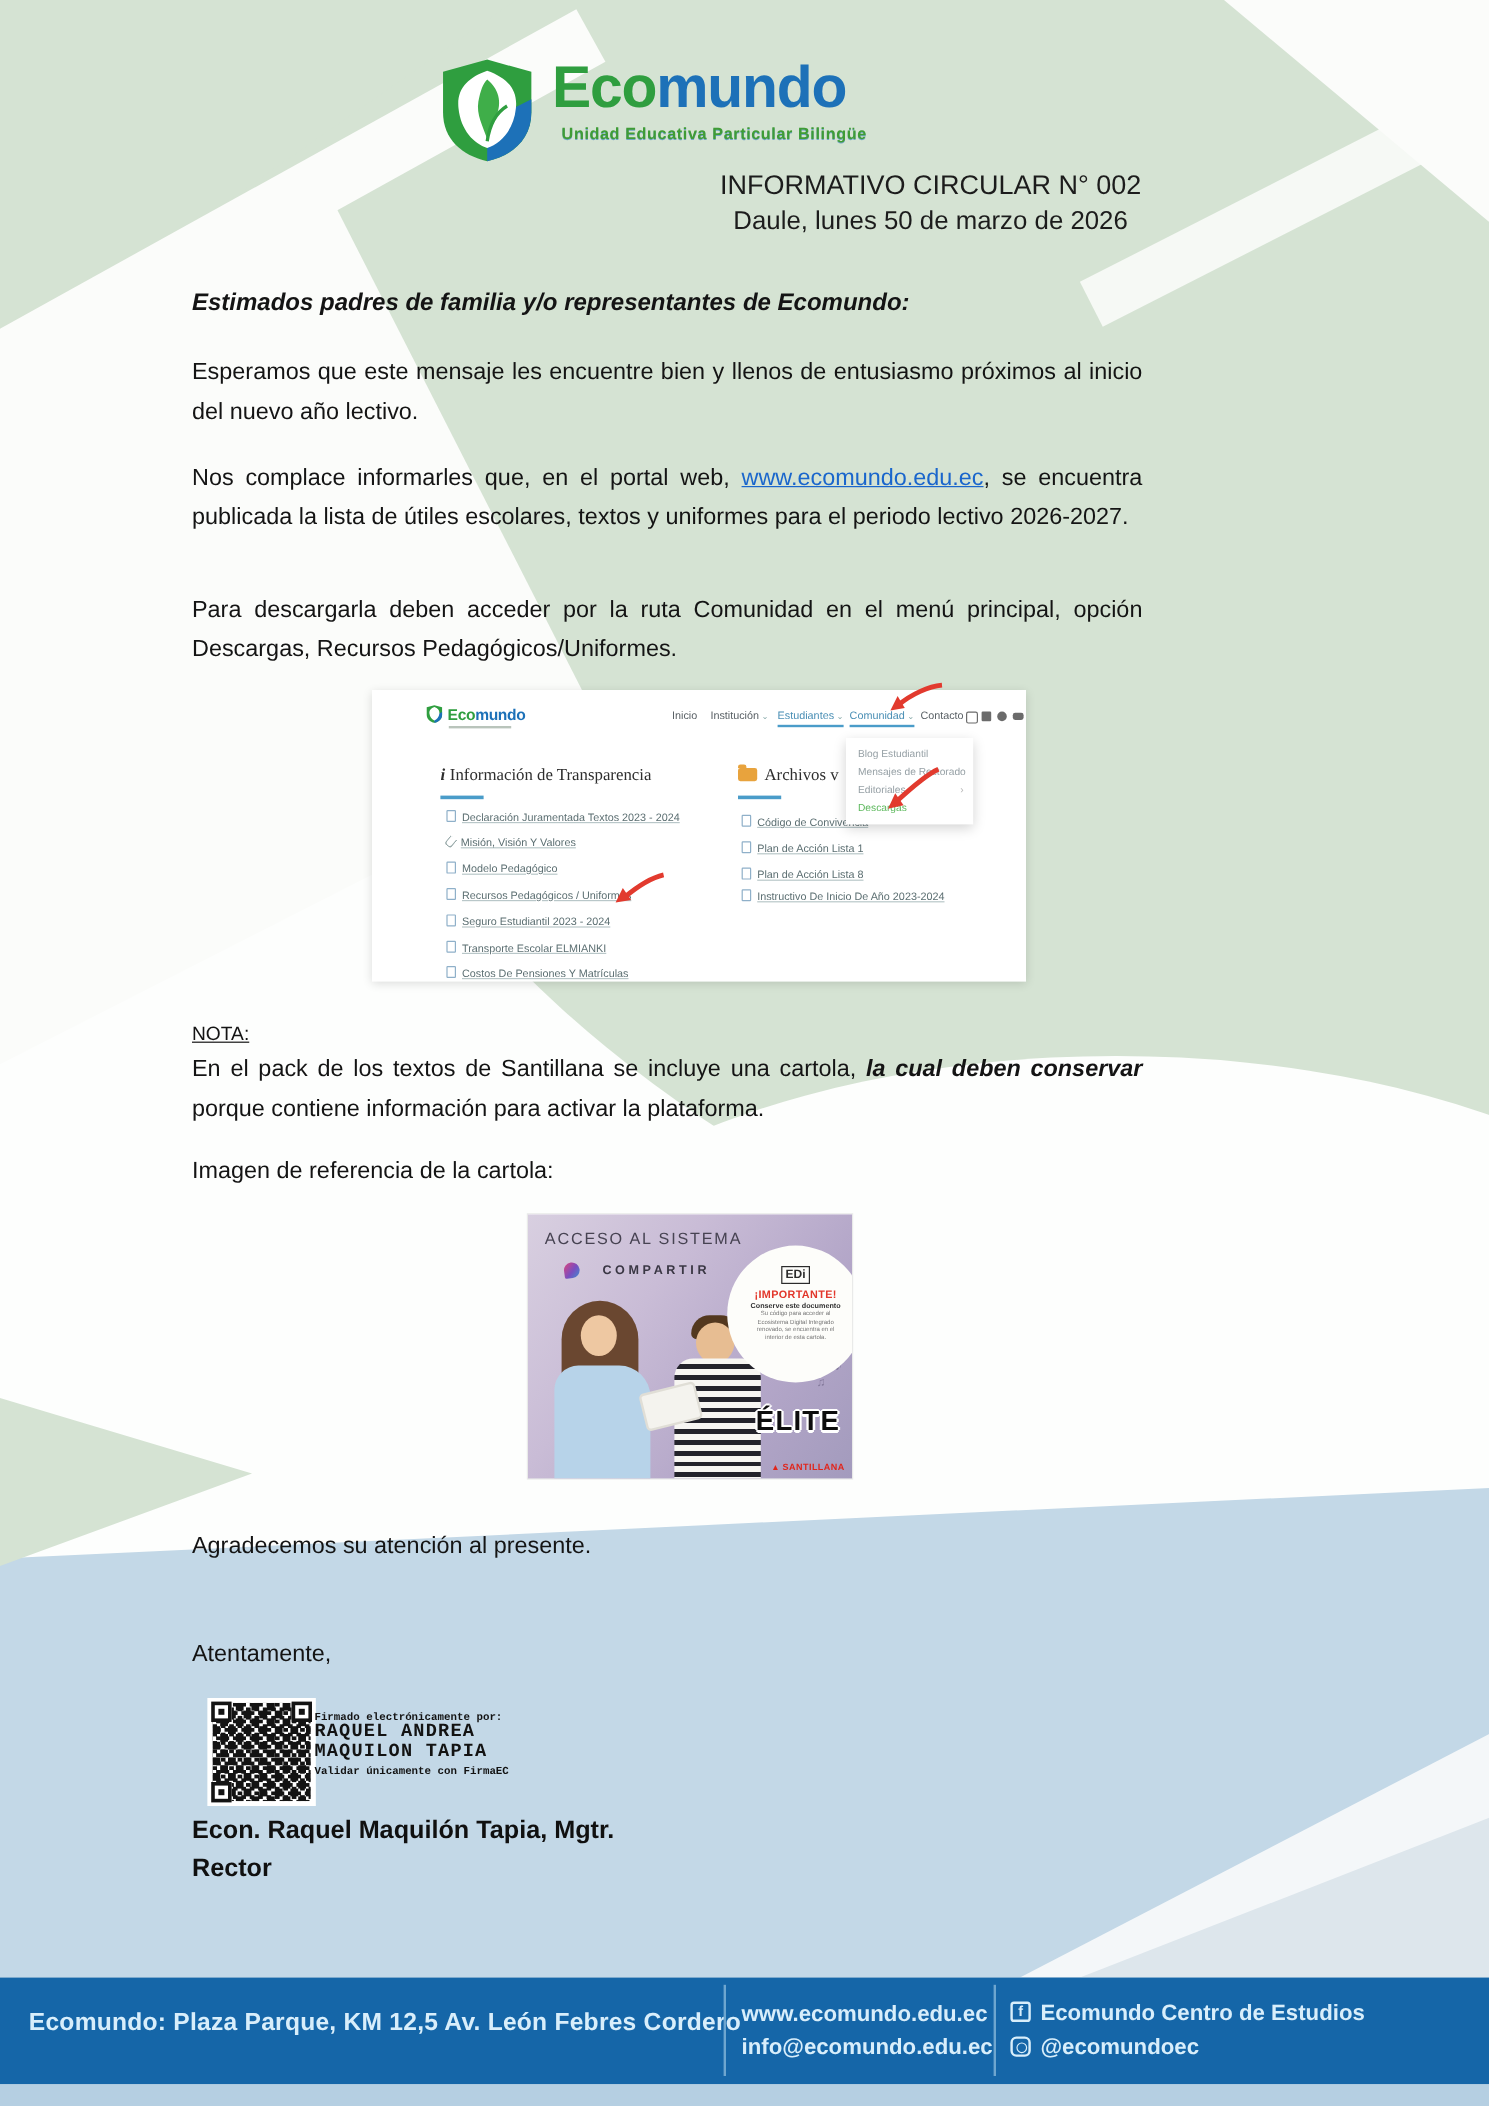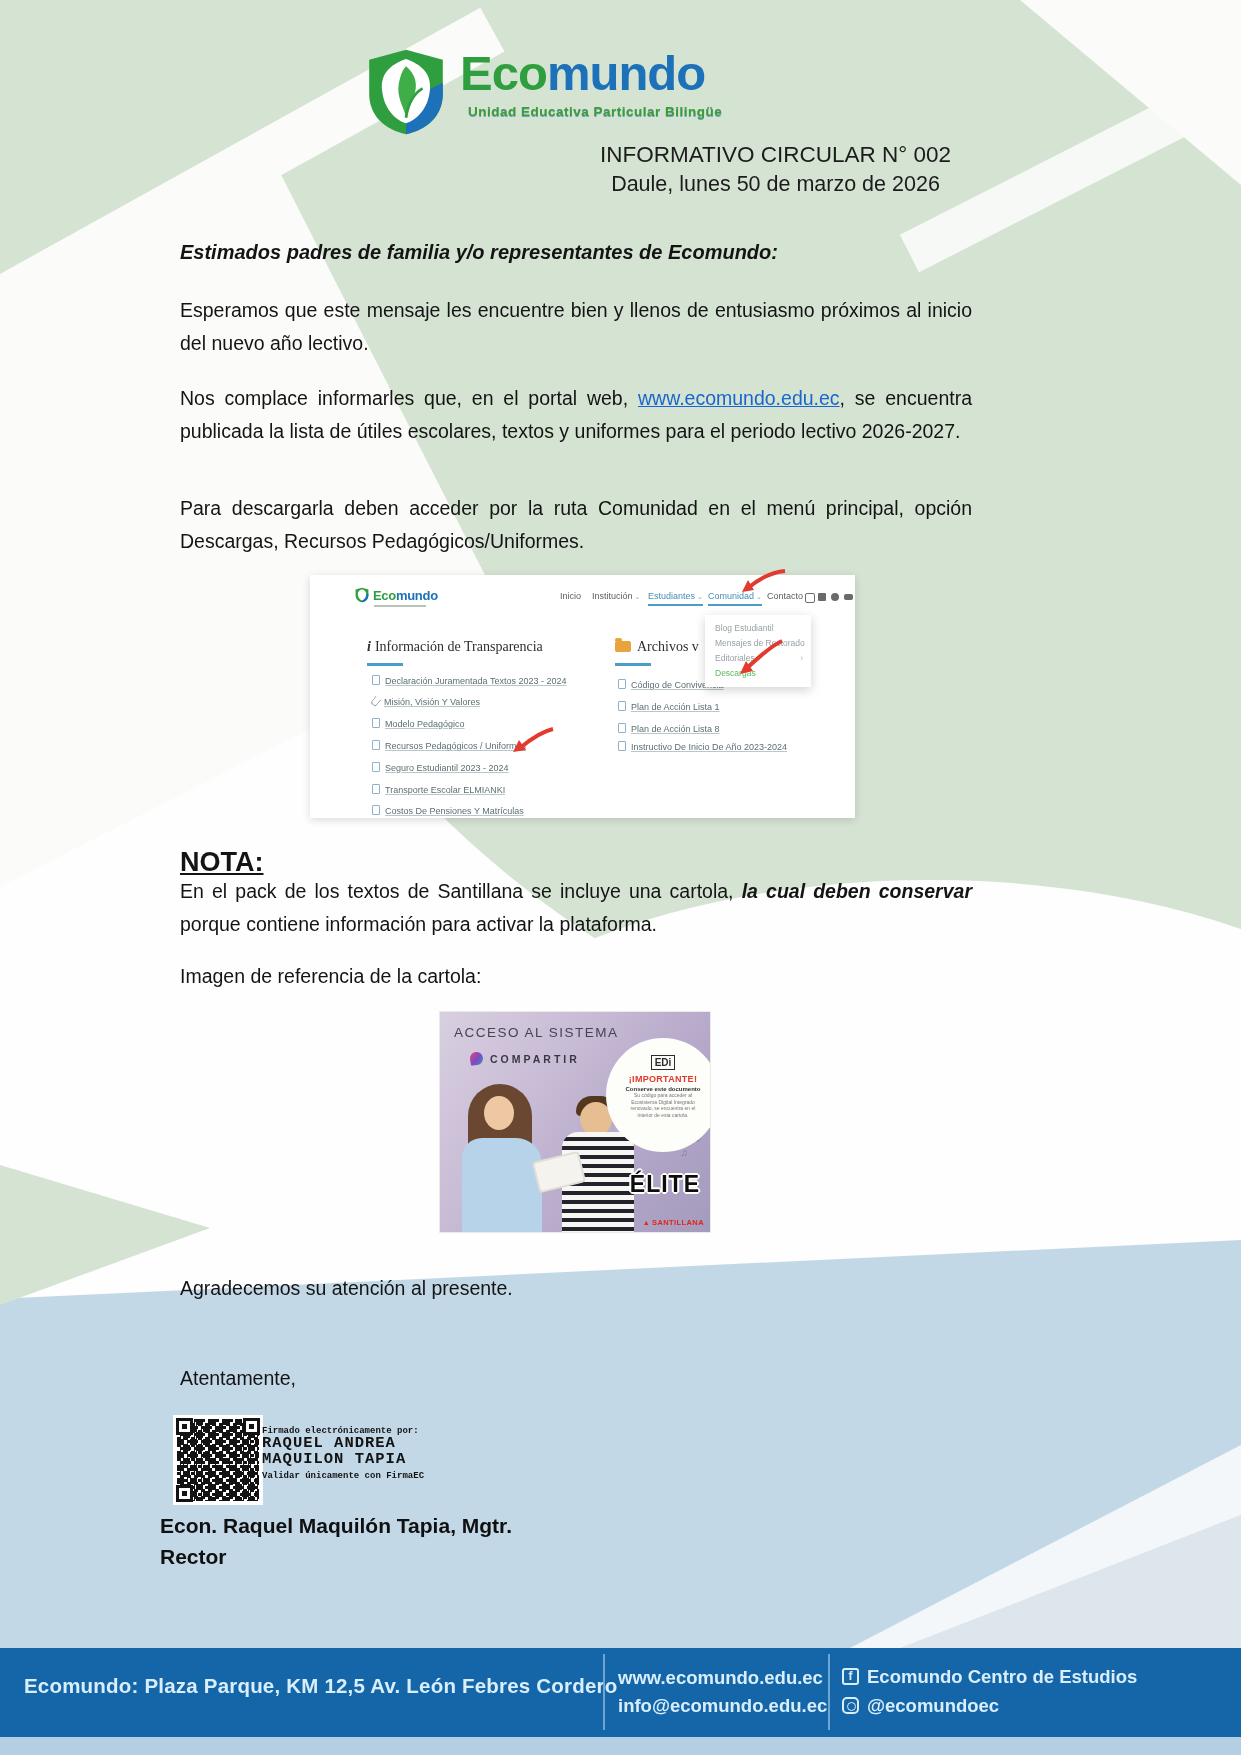--- a/index.html
+++ b/index.html
@@ -35,28 +35,28 @@
   .logo-mundo{color:#1d71b8;}
   .logo-tagline{position:absolute;left:468px;top:104px;font-size:13.5px;font-weight:bold;color:#3f9c35;
                 letter-spacing:.5px;text-shadow:0 1px 0 rgba(29,113,184,.55);}
 
   
   .doc-head{position:absolute;left:0;top:142px;width:100%;text-align:center;padding-left:310px;box-sizing:border-box;}
   .doc-title{font-size:22.5px;color:#1c1c1c;}
   .doc-date{font-size:21.5px;color:#1c1c1c;margin-top:4px;}
 
   
-  .block{position:absolute;left:160px;width:792px;font-size:19.5px;line-height:33px;color:#141414;margin-left:20px;}
+  .block{position:absolute;left:160px;width:792px;font-size:19.5px;line-height:33px;color:#141414;}
   .just{text-align:justify;}
   .greeting{top:236px;font-weight:bold;font-style:italic;font-size:20px;}
   .p1{top:294px;}
   .p2{top:382px;}
   .p3{top:492px;}
   .weblink{color:#1a66cc;text-decoration:underline;}
-  .nota-label{top:846px;font-size:27px;text-decoration:underline;font-weight:bold;}
+  .nota-label{top:846px;font-size:16px;text-decoration:underline;}
   .nota-para{top:875px;}
   .bi{font-weight:bold;font-style:italic;}
   .caption{top:960px;}
   .thanks{top:1272px;}
   .closing{top:1362px;}
 
   
   .shot{position:absolute;left:310px;top:575px;width:545px;height:243px;background:#ffffff;
         box-shadow:0 2px 8px rgba(0,0,0,.14);font-family:"Liberation Sans",sans-serif;}
   .shot-logo{position:absolute;left:44px;top:12px;display:flex;align-items:center;}
@@ -92,21 +92,21 @@
   .dd-green{color:#5cb85c;}
   .dd-chev{float:right;margin-right:8px;color:#b5b5b5;}
 
   .red-arrow{position:absolute;z-index:4;}
 
   
   .cartola{position:absolute;left:440px;top:1012px;width:270px;height:220px;overflow:hidden;
            background:linear-gradient(125deg,#d8cfe0 0%,#c9bcd6 35%,#b3a6c8 70%,#a39bbd 100%);
            box-shadow:0 0 0 1px rgba(0,0,0,.08);}
   .cart-head{position:absolute;left:14px;top:13px;font-size:13.5px;letter-spacing:1.5px;color:#474352;font-weight:500;}
-  .cart-brand{position:absolute;left:30px;top:40px;display:flex;align-items:center;}
+  .cart-brand{position:absolute;left:30px;top:40px;display:flex;align-items:center;gap:12px;}
   .heart-ico{width:13px;height:13px;border-radius:50% 50% 50% 12%;
              background:linear-gradient(135deg,#e0457b,#7a4dbf 55%,#3e8ed0);transform:rotate(-8deg);margin-right:7px;}
   .cart-brand-text{font-size:10.5px;font-weight:bold;letter-spacing:3px;color:#3a3744;}
   .cart-circle{position:absolute;left:166px;top:26px;width:114px;height:114px;border-radius:50%;
                background:#fdfdfa;text-align:center;padding-top:14px;box-sizing:border-box;}
   .edi-badge{display:inline-block;border:1.5px solid #2b2b2b;font-size:10px;font-weight:bold;
              color:#2b2b2b;padding:1px 3px;letter-spacing:0;}
   .cart-imp{font-size:9px;font-weight:bold;color:#e2372b;margin-top:4px;letter-spacing:.3px;}
   .cart-imp-sub{font-size:6px;font-weight:bold;color:#333;margin-top:2px;}
   .cart-line{font-size:5px;color:#777;line-height:6.5px;}

